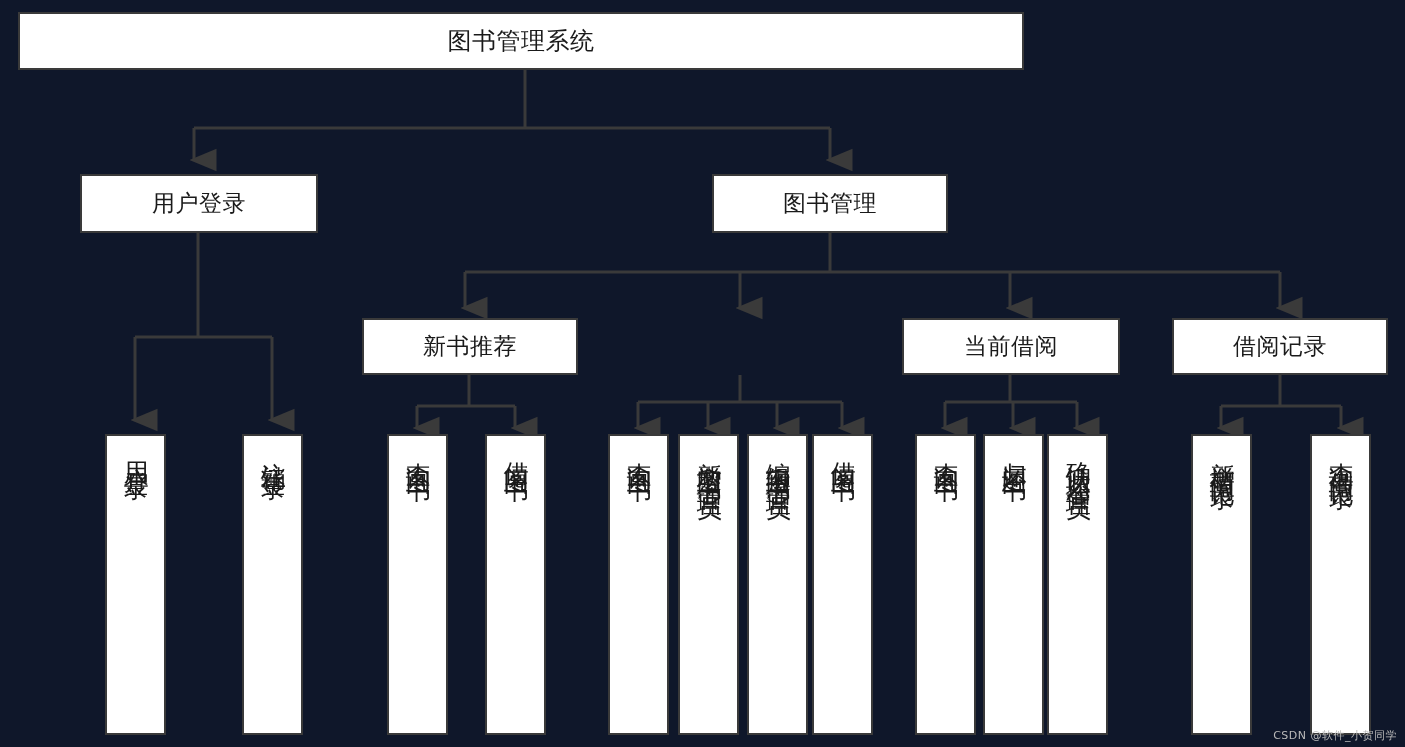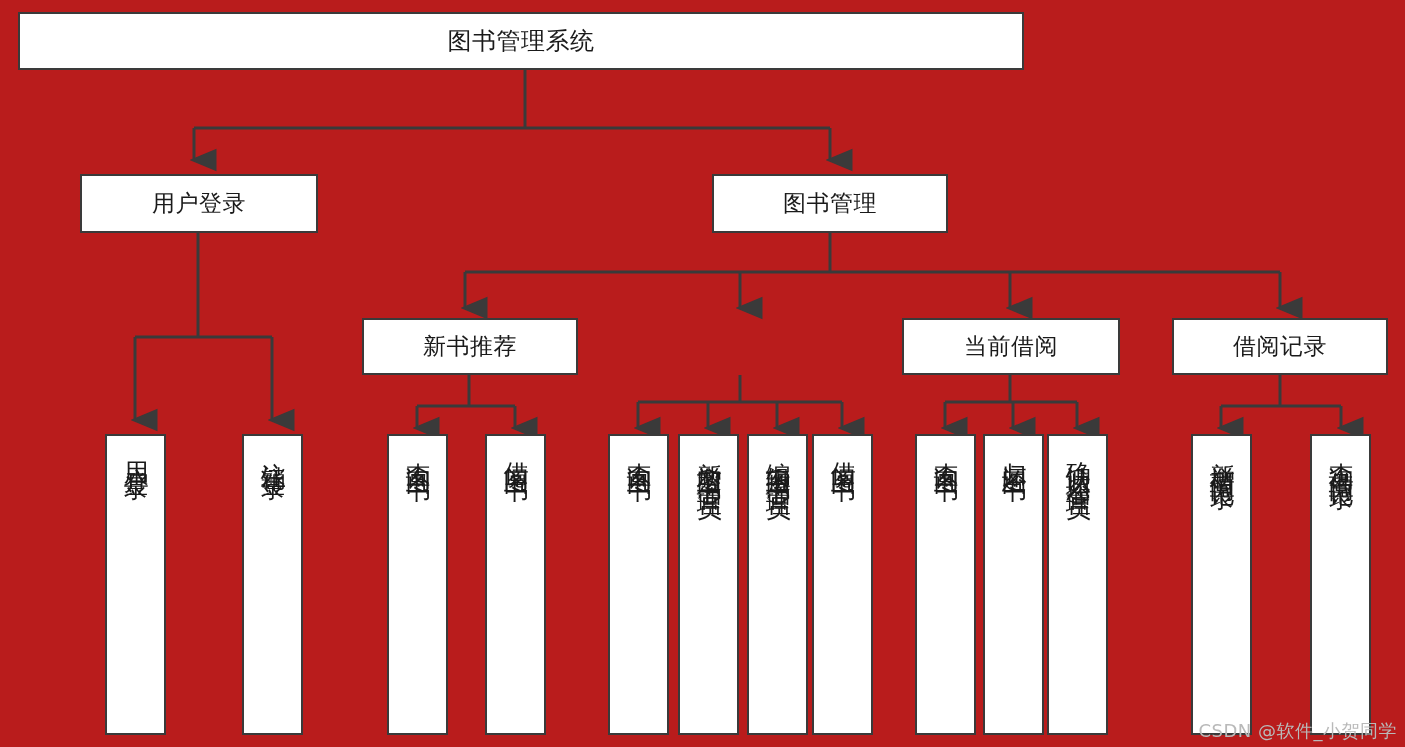--- a/index.html
+++ b/index.html
@@ -7,21 +7,21 @@
     padding: 0;
     background: #ffffff;
   }
   body {
     font-family: "DejaVu Sans", "Liberation Sans", sans-serif;
   }
   #canvas {
     position: relative;
     width: 1405px;
     height: 747px;
-    background: #b91c1c;
+    background: #0f172a;
     overflow: hidden;
   }
   svg.wires {
     position: absolute;
     left: 0;
     top: 0;
     width: 1405px;
     height: 747px;
     pointer-events: none;
   }
@@ -58,21 +58,21 @@
     text-orientation: upright;
     font-size: 25px;
     line-height: 1.05;
     letter-spacing: 5px;
     white-space: pre-line;
   }
   .watermark {
     position: absolute;
     right: 8px;
     bottom: 4px;
-    font-size: 18px;
+    font-size: 11px;
     color: #b9b9b9;
     letter-spacing: 0.5px;
     white-space: nowrap;
     font-family: "DejaVu Sans", "Liberation Sans", sans-serif;
   }
 </style>
 </head>
 <body>
 
 <div id="canvas">

